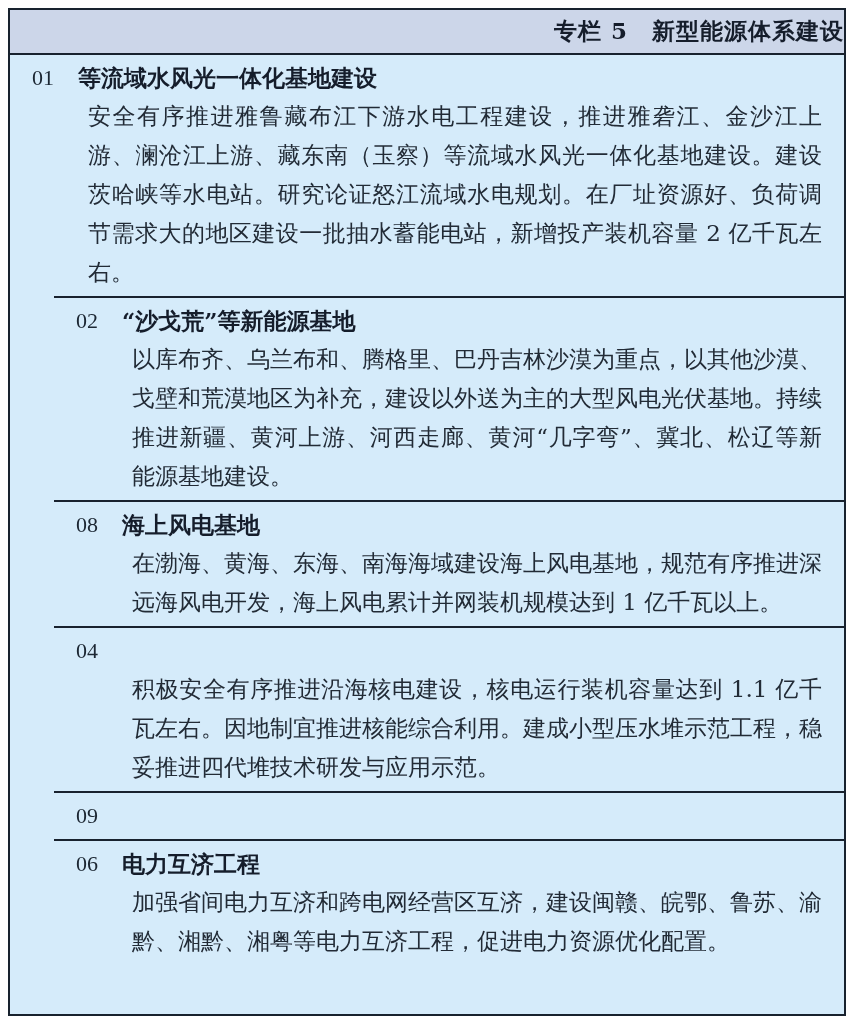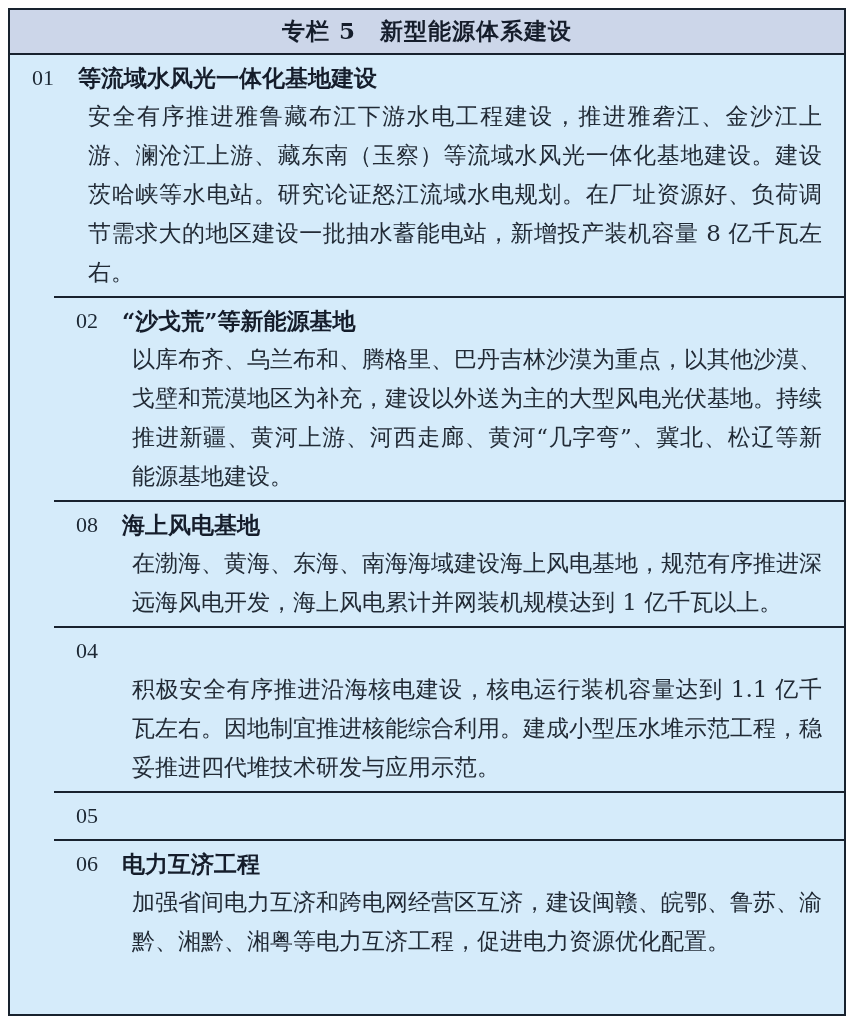--- a/index.html
+++ b/index.html
@@ -24,21 +24,21 @@
     display: flex;
     flex-direction: column;
   }
   .panel-header {
     background: #ccd6e9;
     border-bottom: 2px solid #18222e;
     height: 43px;
     flex: 0 0 auto;
     display: flex;
     align-items: center;
-    justify-content: center;
+    justify-content: flex-end;
   }
   .panel-title {
     font-size: 23px;
     font-weight: bold;
     color: #151d2b;
     letter-spacing: 1px;
   }
   .sections {
     flex: 1 1 auto;
     background: #d5ebfa;
@@ -86,21 +86,21 @@
   <div class="panel">
     <div class="panel-header">
       <span class="panel-title">专栏 5　新型能源体系建设</span>
     </div>
     <div class="sections" id="sections">
   <section class="section">
     <div class="section-head">
       <span class="section-num">01</span>
       <span class="section-title">等流域水风光一体化基地建设</span>
     </div>
-    <p class="section-body">安全有序推进雅鲁藏布江下游水电工程建设，推进雅砻江、金沙江上游、澜沧江上游、藏东南（玉察）等流域水风光一体化基地建设。建设茨哈峡等水电站。研究论证怒江流域水电规划。在厂址资源好、负荷调节需求大的地区建设一批抽水蓄能电站，新增投产装机容量 8 亿千瓦左右。</p>
+    <p class="section-body">安全有序推进雅鲁藏布江下游水电工程建设，推进雅砻江、金沙江上游、澜沧江上游、藏东南（玉察）等流域水风光一体化基地建设。建设茨哈峡等水电站。研究论证怒江流域水电规划。在厂址资源好、负荷调节需求大的地区建设一批抽水蓄能电站，新增投产装机容量 2 亿千瓦左右。</p>
   </section>
 
   <section class="section">
     <div class="section-head">
       <span class="section-num">02</span>
       <span class="section-title">“沙戈荒”等新能源基地</span>
     </div>
     <p class="section-body">以库布齐、乌兰布和、腾格里、巴丹吉林沙漠为重点，以其他沙漠、戈壁和荒漠地区为补充，建设以外送为主的大型风电光伏基地。持续推进新疆、黄河上游、河西走廊、黄河“几字弯”、冀北、松辽等新能源基地建设。</p>
   </section>
 
@@ -114,21 +114,21 @@
 
   <section class="section">
     <div class="section-head">
       <span class="section-num">04</span>
     </div>
     <p class="section-body">积极安全有序推进沿海核电建设，核电运行装机容量达到 1.1 亿千瓦左右。因地制宜推进核能综合利用。建成小型压水堆示范工程，稳妥推进四代堆技术研发与应用示范。</p>
   </section>
 
   <section class="section">
     <div class="section-head">
-      <span class="section-num">05</span>
+      <span class="section-num">09</span>
     </div>
   </section>
 
   <section class="section">
     <div class="section-head">
       <span class="section-num">06</span>
       <span class="section-title">电力互济工程</span>
     </div>
     <p class="section-body">加强省间电力互济和跨电网经营区互济，建设闽赣、皖鄂、鲁苏、渝黔、湘黔、湘粤等电力互济工程，促进电力资源优化配置。</p>
   </section>

